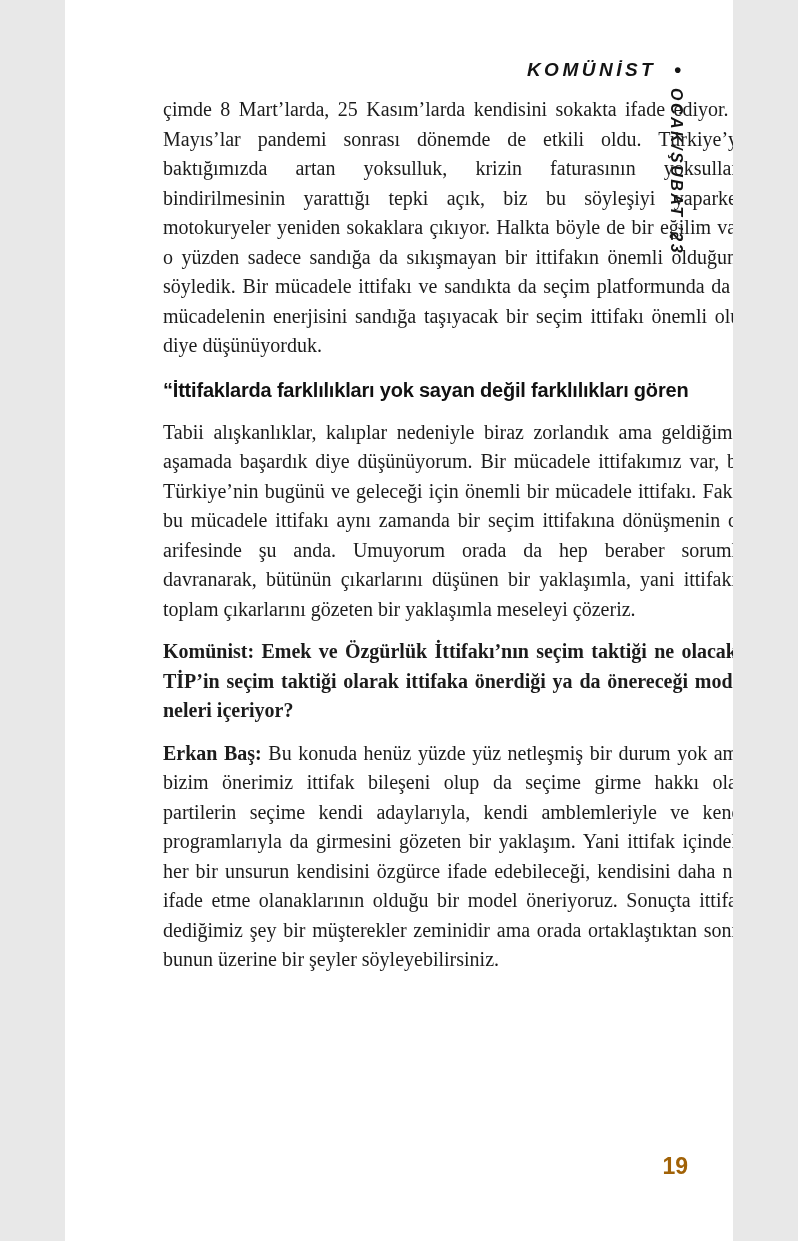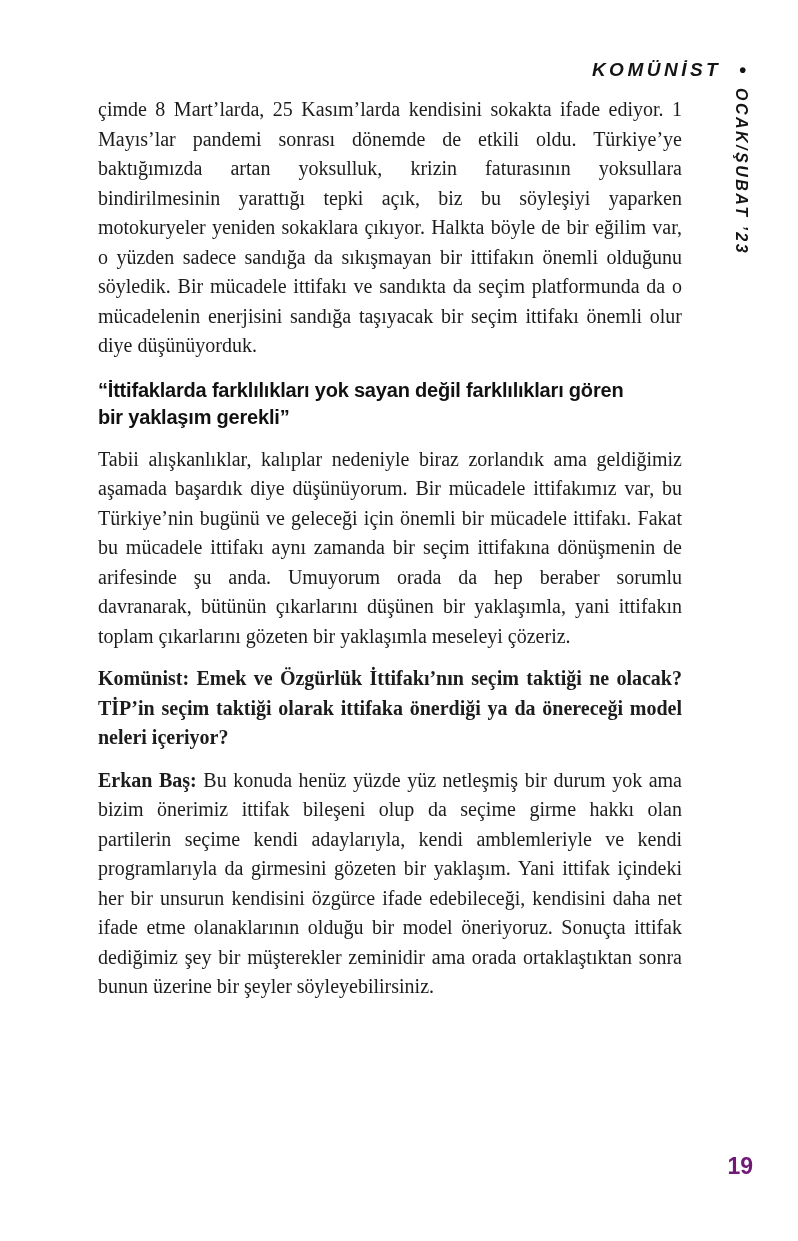--- a/index.html
+++ b/index.html
@@ -1,18 +1,18 @@
 <!DOCTYPE html>
 <html lang="tr"><head>
 <meta charset="utf-8">
 <style>
   html, body { margin: 0; padding: 0; background: #e8e8e8; }
   .page {
     position: relative;
-    width: 798px;
+    width: 668px;
     height: 1241px;
     margin: 0 auto;
     background: #ffffff;
     color: #1c1c1c;
     font-family: "Liberation Serif", serif;
     overflow: hidden;
   }
   
   .masthead {
     position: absolute;
@@ -70,42 +70,41 @@
   }
   .question { font-weight: 700; }
   .speaker { font-weight: 700; }
   .pageno {
     position: absolute;
     top: 1153px;
     right: 45px;
     font-family: "Liberation Sans", sans-serif;
     font-weight: 600;
     font-size: 23px;
-    color: #701a75;
+    color: #a16207;
   }
 </style>
 </head>
 <body>
 
 <div class="page">
 
   <div class="masthead">
     <span>KOMÜNİST</span>
     <span class="bullet">•</span>
   </div>
 
   <div class="issue-vertical">OCAK/ŞUBAT ’23</div>
 
   <main class="body-col">
 
     <p>çimde 8 Mart’larda, 25 Kasım’larda kendisini sokakta ifade ediyor. 1 Mayıs’lar pandemi sonrası dönemde de etkili oldu. Türkiye’ye baktığımızda artan yoksulluk, krizin faturasının yoksullara bindirilmesinin yarattığı tepki açık, biz bu söyleşiyi yaparken motokuryeler yeniden sokaklara çıkıyor. Halkta böyle de bir eğilim var, o yüzden sadece sandığa da sıkışmayan bir ittifakın önemli olduğunu söyledik. Bir mücadele ittifakı ve sandıkta da seçim platformunda da o mücadelenin enerjisini sandığa taşıyacak bir seçim ittifakı önemli olur diye düşünüyorduk.</p>
 
     <div class="pullquote">
       <div>“İttifaklarda farklılıkları yok sayan değil farklılıkları gören</div>
-      <div>bir yaklaşım gerekli”</div>
     </div>
 
     <p>Tabii alışkanlıklar, kalıplar nedeniyle biraz zorlandık ama geldiğimiz aşamada başardık diye düşünüyorum. Bir mücadele ittifakımız var, bu Türkiye’nin bugünü ve geleceği için önemli bir mücadele ittifakı. Fakat bu mücadele ittifakı aynı zamanda bir seçim ittifakına dönüşmenin de arifesinde şu anda. Umuyorum orada da hep beraber sorumlu davranarak, bütünün çıkarlarını düşünen bir yaklaşımla, yani ittifakın toplam çıkarlarını gözeten bir yaklaşımla meseleyi çözeriz.</p>
 
     <p class="question">Komünist: Emek ve Özgürlük İttifakı’nın seçim taktiği ne olacak? TİP’in seçim taktiği olarak ittifaka önerdiği ya da önereceği model neleri içeriyor?</p>
 
     <p><span class="speaker">Erkan Baş:</span><span> Bu konuda henüz yüzde yüz netleşmiş bir durum yok ama bizim önerimiz ittifak bileşeni olup da seçime girme hakkı olan partilerin seçime kendi adaylarıyla, kendi amblemleriyle ve kendi programlarıyla da girmesini gözeten bir yaklaşım. Yani ittifak içindeki her bir unsurun kendisini özgürce ifade edebileceği, kendisini daha net ifade etme olanaklarının olduğu bir model öneriyoruz. Sonuçta ittifak dediğimiz şey bir müşterekler zeminidir ama orada ortaklaştıktan sonra bunun üzerine bir şeyler söyleyebilirsiniz.</span></p>
 
 
   </main>

